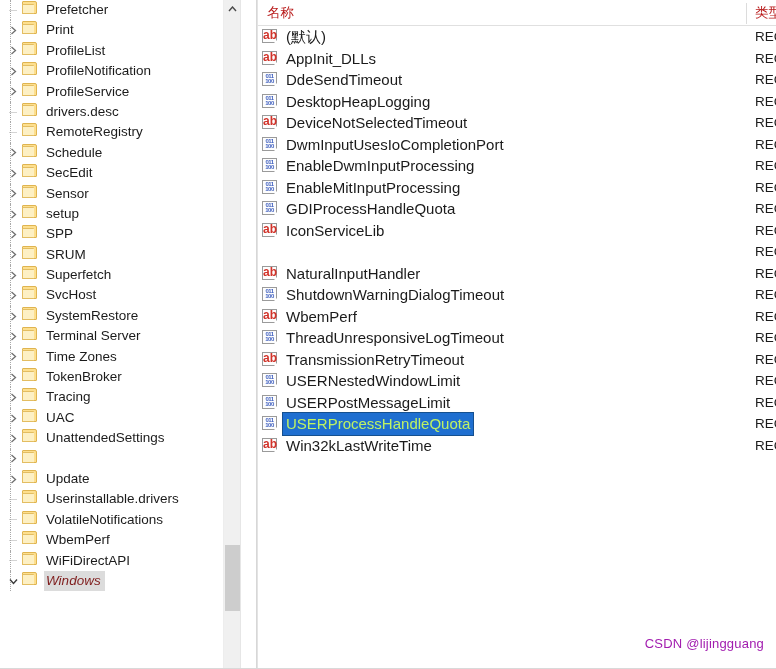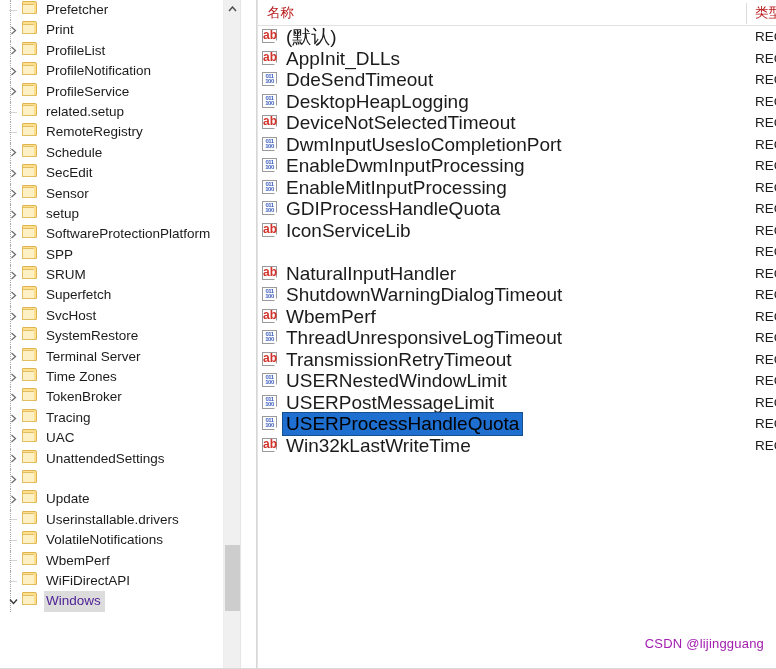--- a/index.html
+++ b/index.html
@@ -80,21 +80,22 @@
     border-radius: 1px;
   }
   .tree-label {
     font-size: 13.5px;
     color: #1b1b1b;
     line-height: 20.4px;
     padding: 0 4px 0 2px;
   }
   .tree-row.selected .tree-label {
     background: #dcdcdc;
-    color: #4c1d95;
+    color: #7f1d1d;
+    font-style: italic;
   }
 
   
   #tree-scrollbar {
     position: absolute;
     top: 0; right: 0;
     width: 17px;
     height: 669px;
     background: #f0f0f0;
     border-left: 1px solid #ededed;
@@ -206,28 +207,28 @@
     padding-top: 1px;
   }
   .val-icon .fold {
     position: absolute;
     right: 1px; bottom: 0px;
     width: 0; height: 0;
     border-left: 4px solid transparent;
     border-bottom: 4px solid #ffffff;
   }
   .name-text {
-    font-size: 19px;
+    font-size: 15px;
     color: #1b1b1b;
     line-height: 21.5px;
     padding: 0 3px;
   }
   .list-row.selected .name-text {
     background: #1f6fd0;
-    color: #000000;
+    color: #bef264;
     outline: 1px solid #15508f;
   }
   .cell-type {
     position: absolute;
     left: 497px; top: 0;
     height: 21.5px;
     line-height: 21.5px;
     font-size: 13.5px;
     color: #1b1b1b;
   }
@@ -334,21 +335,21 @@
           <div class="tree-guide"></div>
           <div class="twisty">
             <svg width="9" height="9" viewBox="0 0 9 9">
               <path d="M0.5 4.5 L8 4.5" stroke="#a8a8a8" stroke-width="1" stroke-dasharray="1 1"></path>
             </svg>
           </div>
           <span class="tree-folder">
             <span class="f-back"></span>
             <span class="f-front"></span>
           </span>
-          <span class="tree-label">related.setup</span>
+          <span class="tree-label">drivers.desc</span>
         </div>
         <div class="tree-row">
           <div class="tree-guide"></div>
           <div class="twisty">
             <svg width="9" height="9" viewBox="0 0 9 9">
               <path d="M0.5 4.5 L8 4.5" stroke="#a8a8a8" stroke-width="1" stroke-dasharray="1 1"></path>
             </svg>
           </div>
           <span class="tree-folder">
             <span class="f-back"></span>
@@ -400,33 +401,20 @@
           <div class="twisty">
             <svg width="7" height="9" viewBox="0 0 7 9">
               <path d="M1.5 1 L5.5 4.5 L1.5 8" fill="none" stroke="#6e6e6e" stroke-width="1.3"></path>
             </svg>
           </div>
           <span class="tree-folder">
             <span class="f-back"></span>
             <span class="f-front"></span>
           </span>
           <span class="tree-label">setup</span>
-        </div>
-        <div class="tree-row">
-          <div class="tree-guide"></div>
-          <div class="twisty">
-            <svg width="7" height="9" viewBox="0 0 7 9">
-              <path d="M1.5 1 L5.5 4.5 L1.5 8" fill="none" stroke="#6e6e6e" stroke-width="1.3"></path>
-            </svg>
-          </div>
-          <span class="tree-folder">
-            <span class="f-back"></span>
-            <span class="f-front"></span>
-          </span>
-          <span class="tree-label">SoftwareProtectionPlatform</span>
         </div>
         <div class="tree-row">
           <div class="tree-guide"></div>
           <div class="twisty">
             <svg width="7" height="9" viewBox="0 0 7 9">
               <path d="M1.5 1 L5.5 4.5 L1.5 8" fill="none" stroke="#6e6e6e" stroke-width="1.3"></path>
             </svg>
           </div>
           <span class="tree-folder">
             <span class="f-back"></span>

